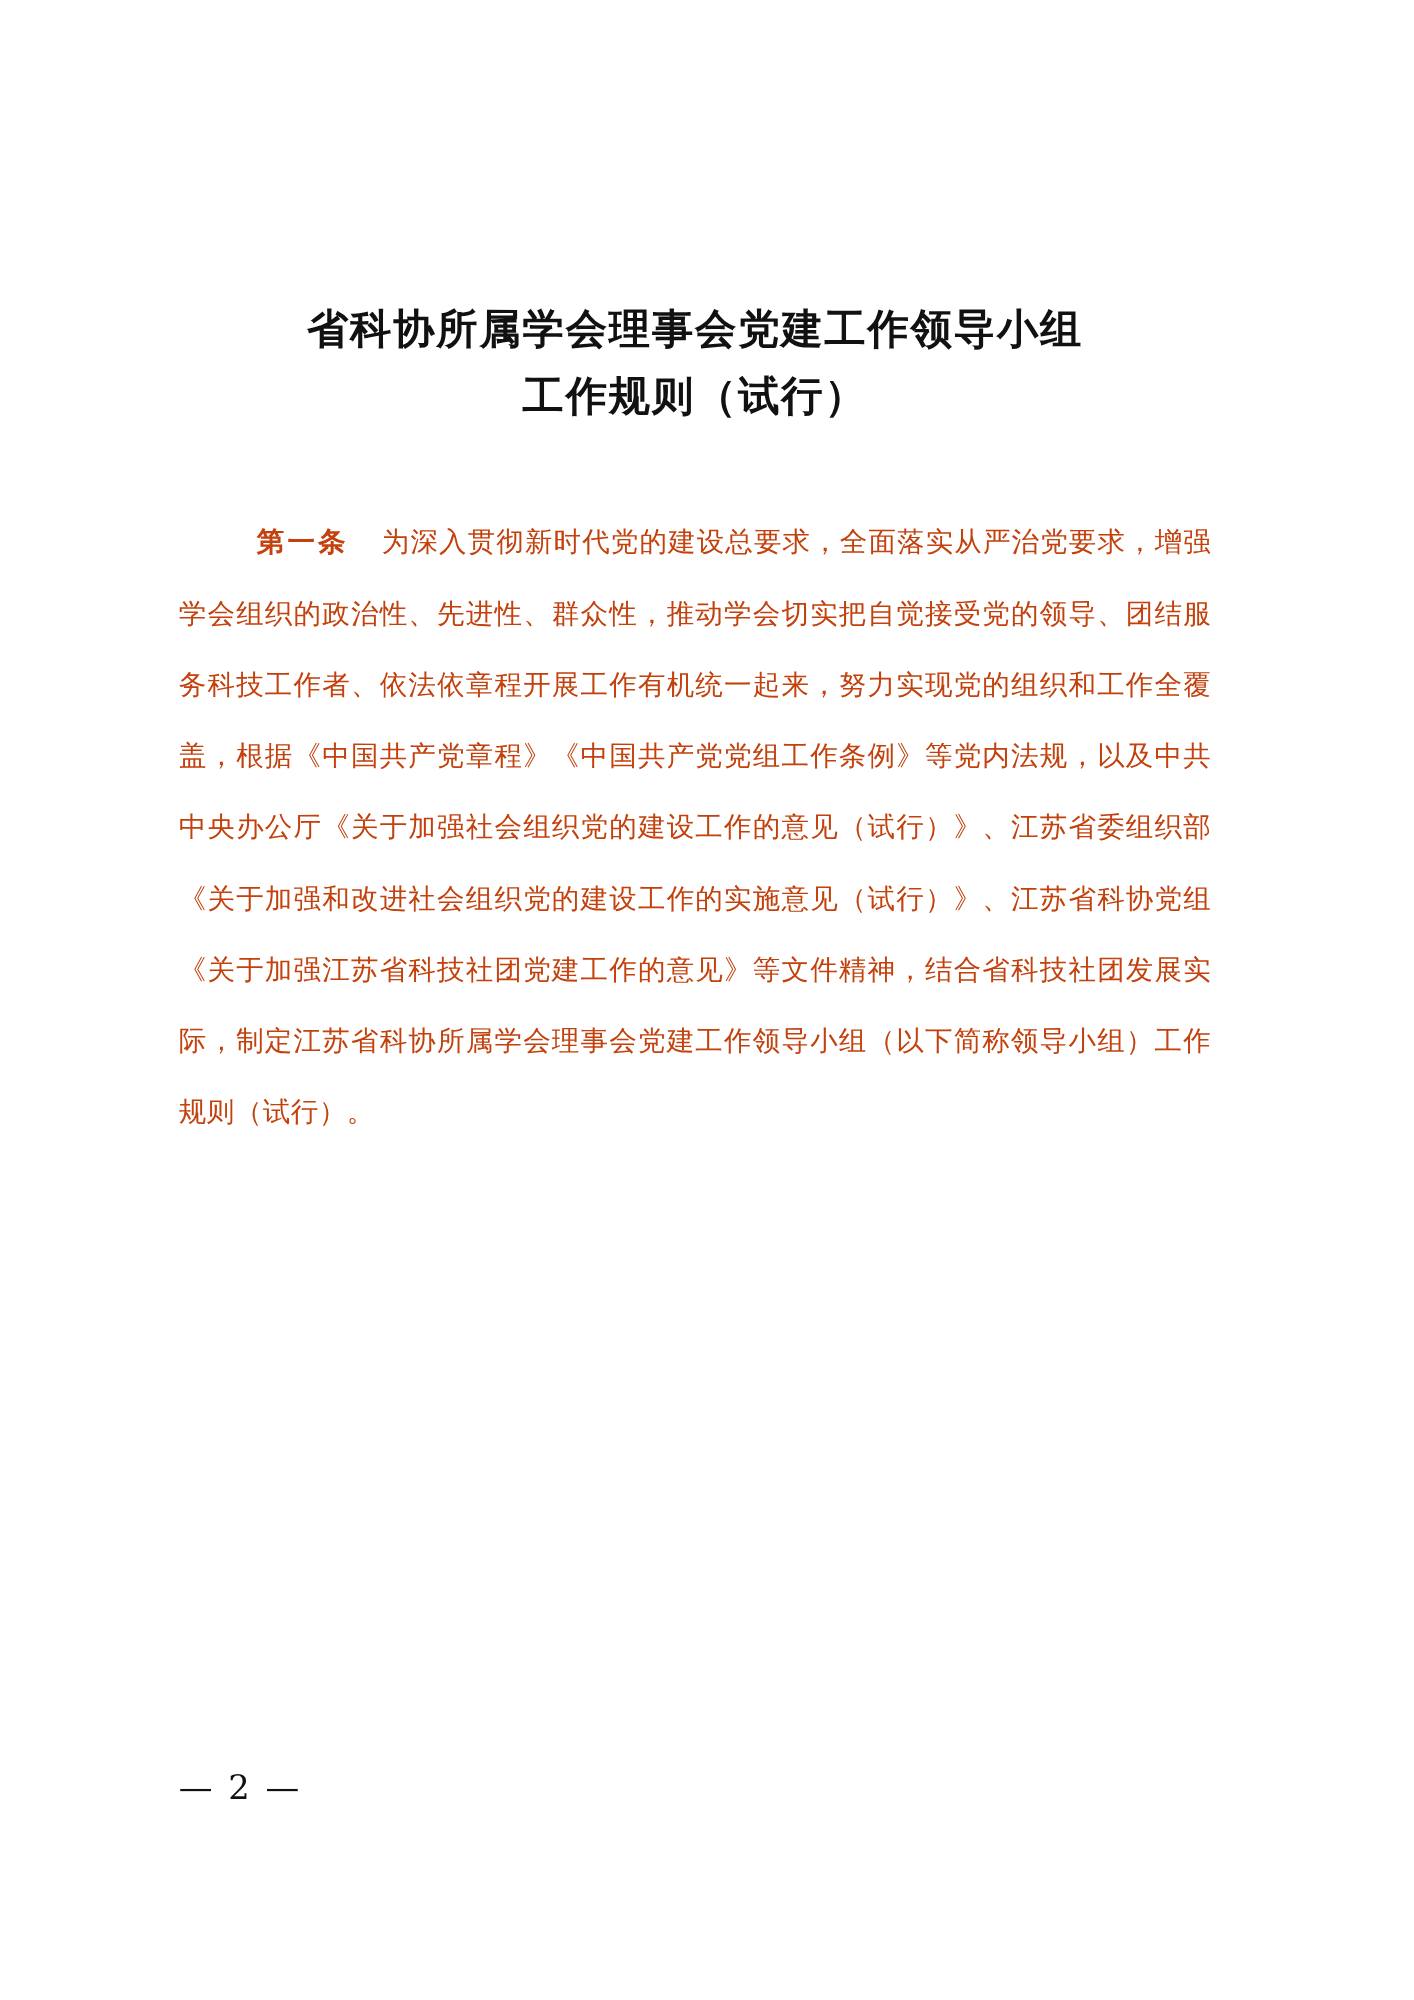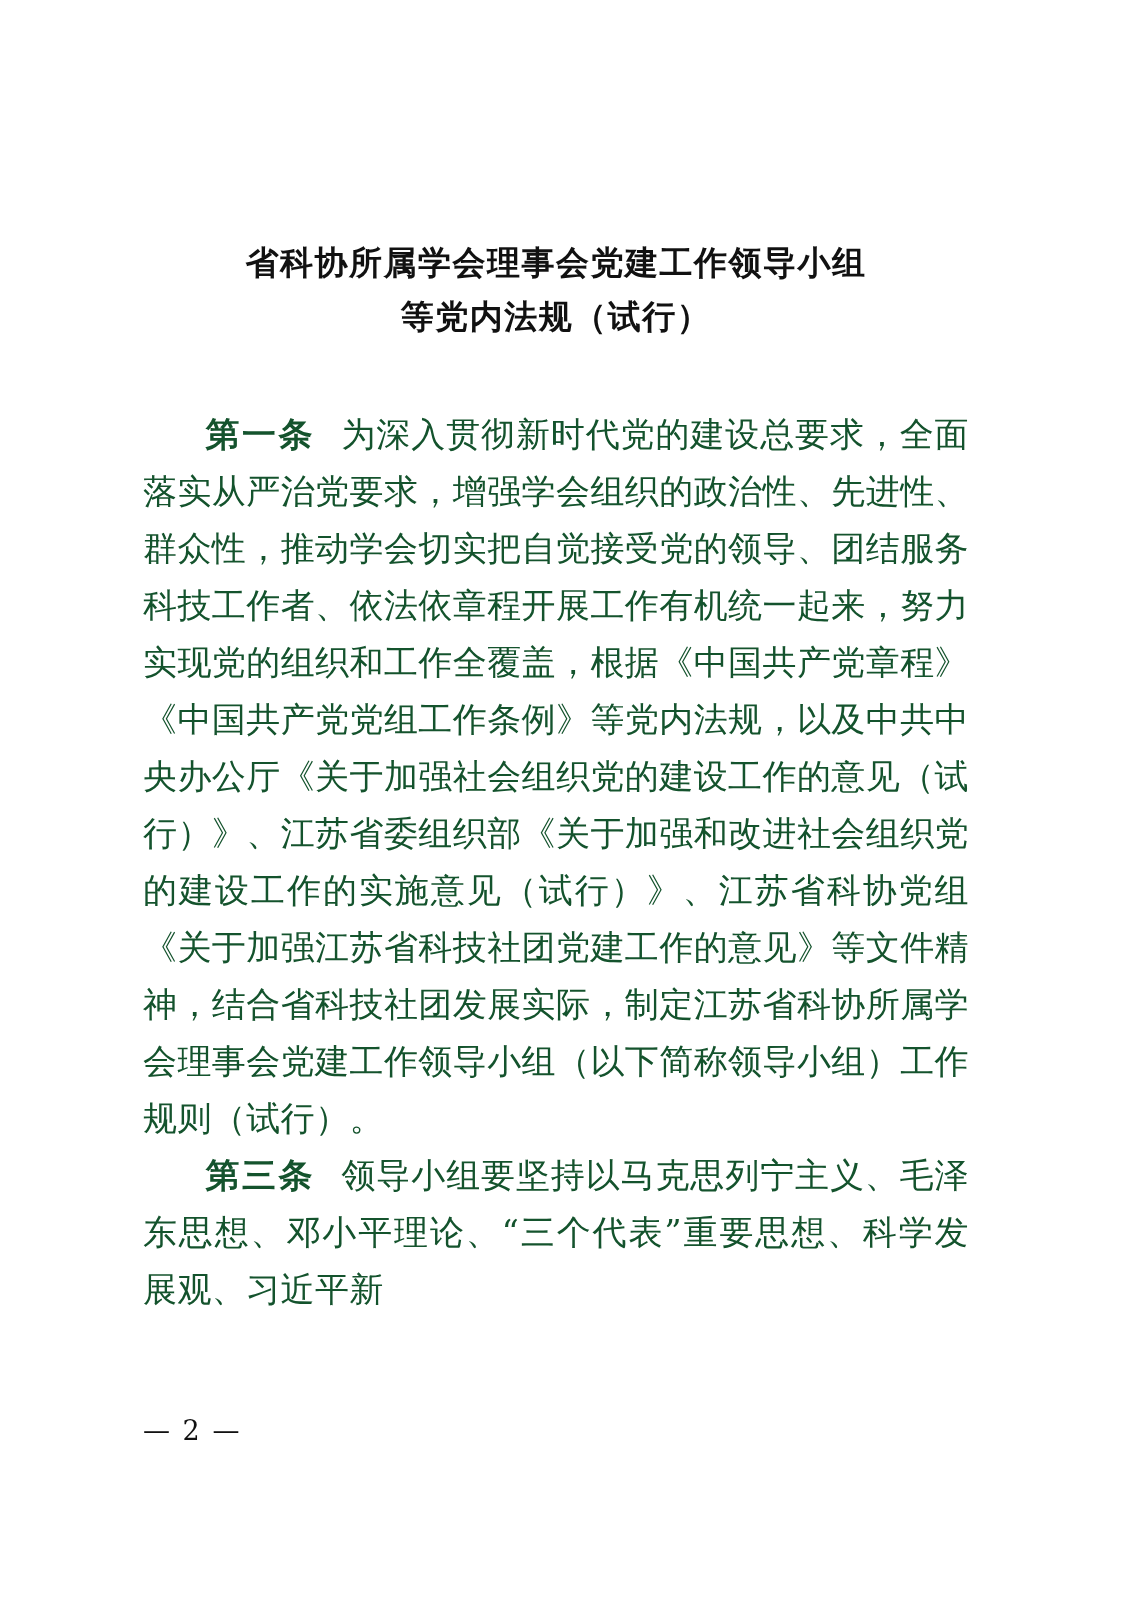--- a/index.html
+++ b/index.html
@@ -41,26 +41,26 @@
   .title-line {
     font-family: "DejaVu Serif", "Liberation Serif", serif;
     font-weight: bold;
     font-size: 33px;
     line-height: 54px;
     letter-spacing: 1.5px;
     color: #111111;
   }
 
   .para {
-    font-size: 34px;
+    font-size: 22px;
     line-height: 57px;
     text-align: justify;
     text-justify: inter-ideograph;
     letter-spacing: 0.4px;
-    color: #14532d;
+    color: #c2410c;
     margin: 0 0 0 0;
   }
 
   .para .lead {
     font-weight: bold;
     letter-spacing: 2px;
   }
 
   .para .lead-gap {
     display: inline-block;
@@ -89,27 +89,26 @@
 </style>
 </head>
 <body>
 
 <div class="page">
 
   <div class="doc-body">
 
     <div class="title-block">
       <div class="title-line">省科协所属学会理事会党建工作领导小组</div>
-      <div class="title-line">等党内法规（试行）</div>
+      <div class="title-line">工作规则（试行）</div>
     </div>
 
     <p class="para"><span class="indent"></span><span class="lead">第一条</span><span class="lead-gap"></span><span>为深入贯彻新时代党的建设总要求，全面落实从严治党要求，增强学会组织的政治性、先进性、群众性，推动学会切实把自觉接受党的领导、团结服务科技工作者、依法依章程开展工作有机统一起来，努力实现党的组织和工作全覆盖，根据《中国共产党章程》《中国共产党党组工作条例》等党内法规，以及中共中央办公厅《关于加强社会组织党的建设工作的意见（试行）》、江苏省委组织部《关于加强和改进社会组织党的建设工作的实施意见（试行）》、江苏省科协党组《关于加强江苏省科技社团党建工作的意见》等文件精神，结合省科技社团发展实际，制定江苏省科协所属学会理事会党建工作领导小组（以下简称领导小组）工作规则（试行）。</span></p>
 
 
-    <p class="para"><span class="indent"></span><span class="lead">第三条</span><span class="lead-gap"></span><span>领导小组要坚持以马克思列宁主义、毛泽东思想、邓小平理论、“三个代表”重要思想、科学发展观、习近平新</span></p>
 
   </div>
 
   <div class="footer">
     <span>—</span>
     <span class="pno">2</span>
     <span>—</span>
   </div>
 
 </div>

